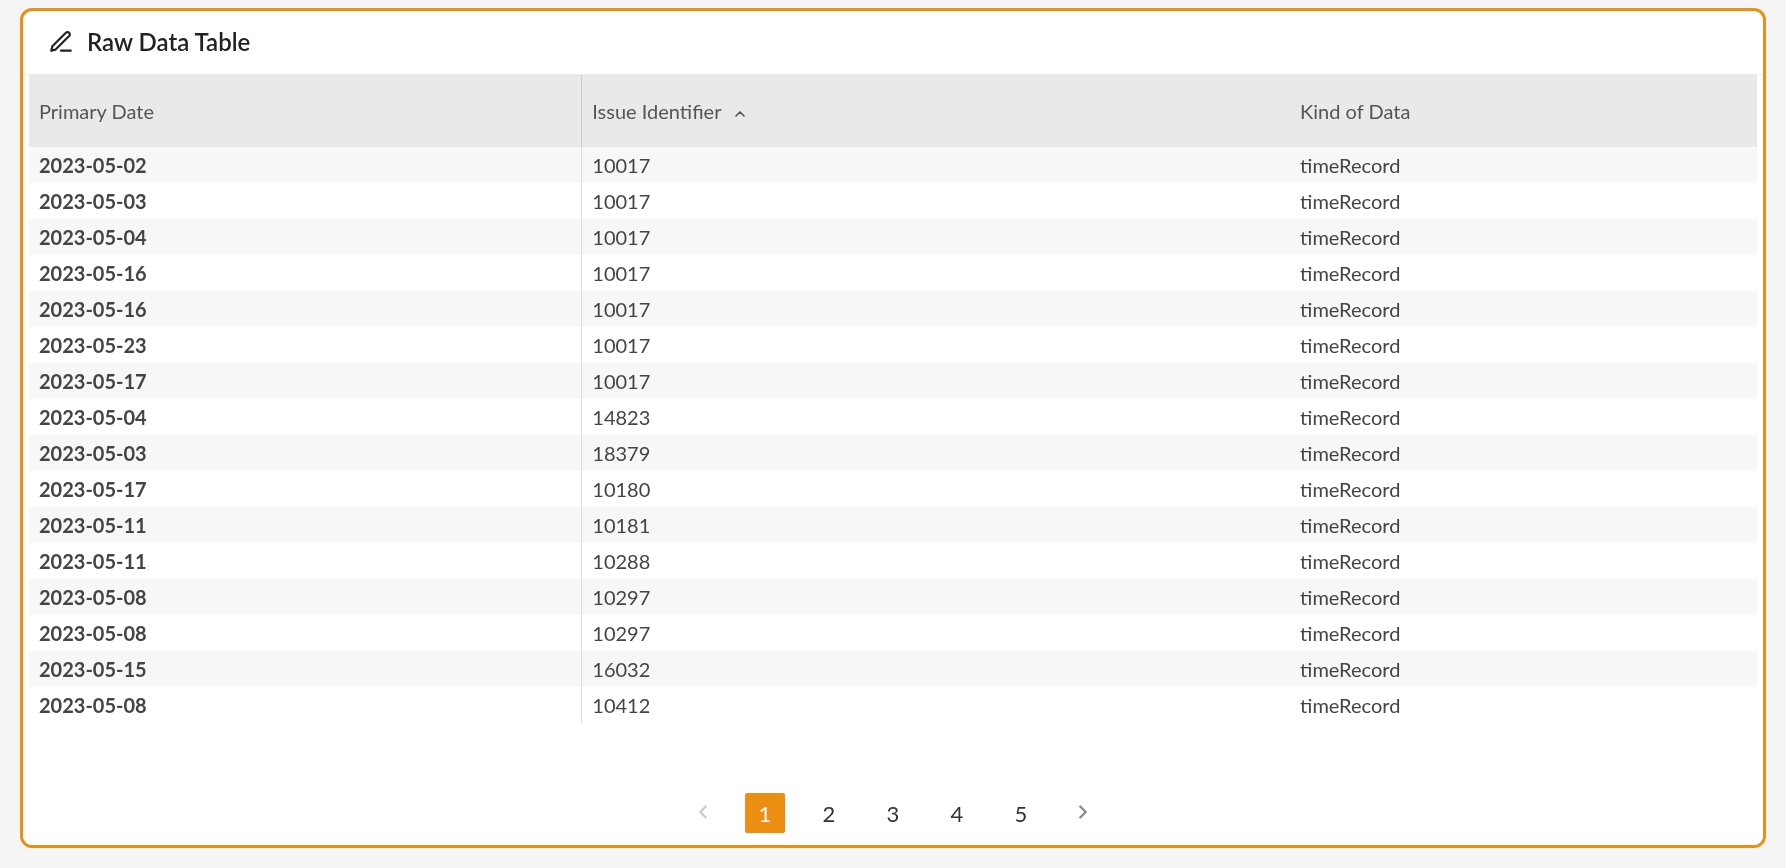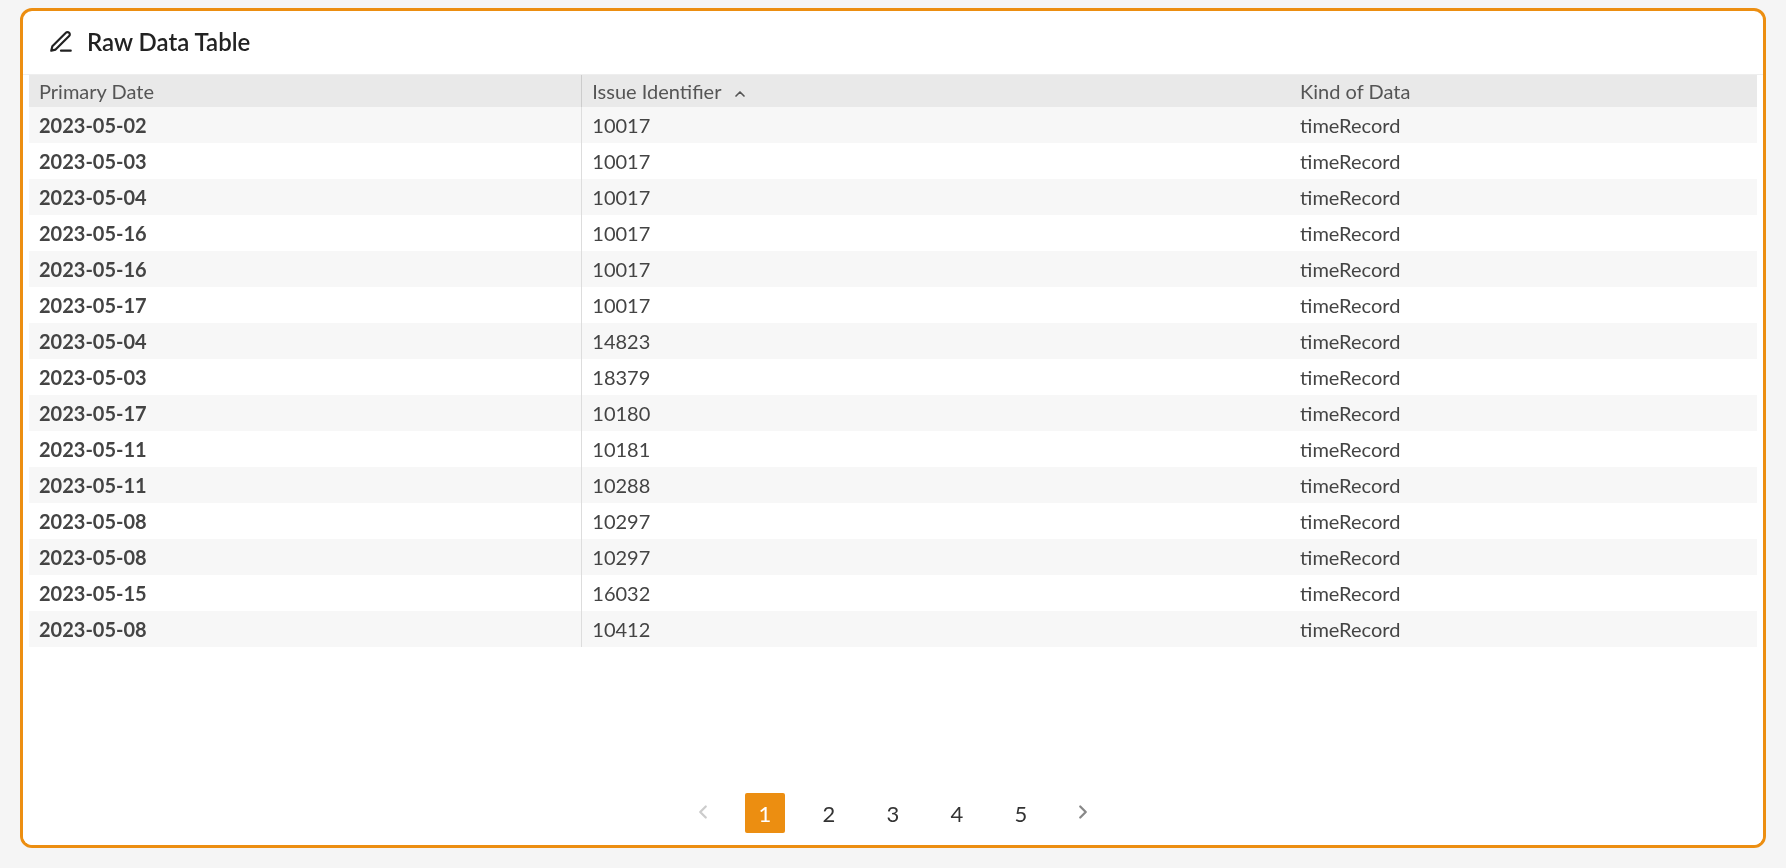--- a/index.html
+++ b/index.html
@@ -62,21 +62,21 @@
     table-layout: fixed;
     margin-left: 6px;
     margin-right: 6px;
   }
   thead th {
     text-align: left;
     font-weight: 400;
     font-size: 20px;
     color: #555;
     background: #e9e9e9;
-    padding: 4px 10px;
+    padding: 24px 10px;
     position: sticky;
     top: 0;
   }
   thead th.sortable {
     cursor: pointer;
   }
   thead th .sort-icon {
     margin-left: 6px;
     display: inline-flex;
     vertical-align: middle;
@@ -214,20 +214,25 @@
                 <td class="col-divider">2023-05-16</td>
                 <td>10017</td>
                 <td>timeRecord</td>
               </tr>
               <tr>
                 <td class="col-divider">2023-05-16</td>
                 <td>10017</td>
                 <td>timeRecord</td>
               </tr>
               <tr>
+                <td class="col-divider">2023-05-23</td>
+                <td>10017</td>
+                <td>timeRecord</td>
+              </tr>
+              <tr>
                 <td class="col-divider">2023-05-17</td>
                 <td>10017</td>
                 <td>timeRecord</td>
               </tr>
               <tr>
                 <td class="col-divider">2023-05-04</td>
                 <td>14823</td>
                 <td>timeRecord</td>
               </tr>
               <tr>

